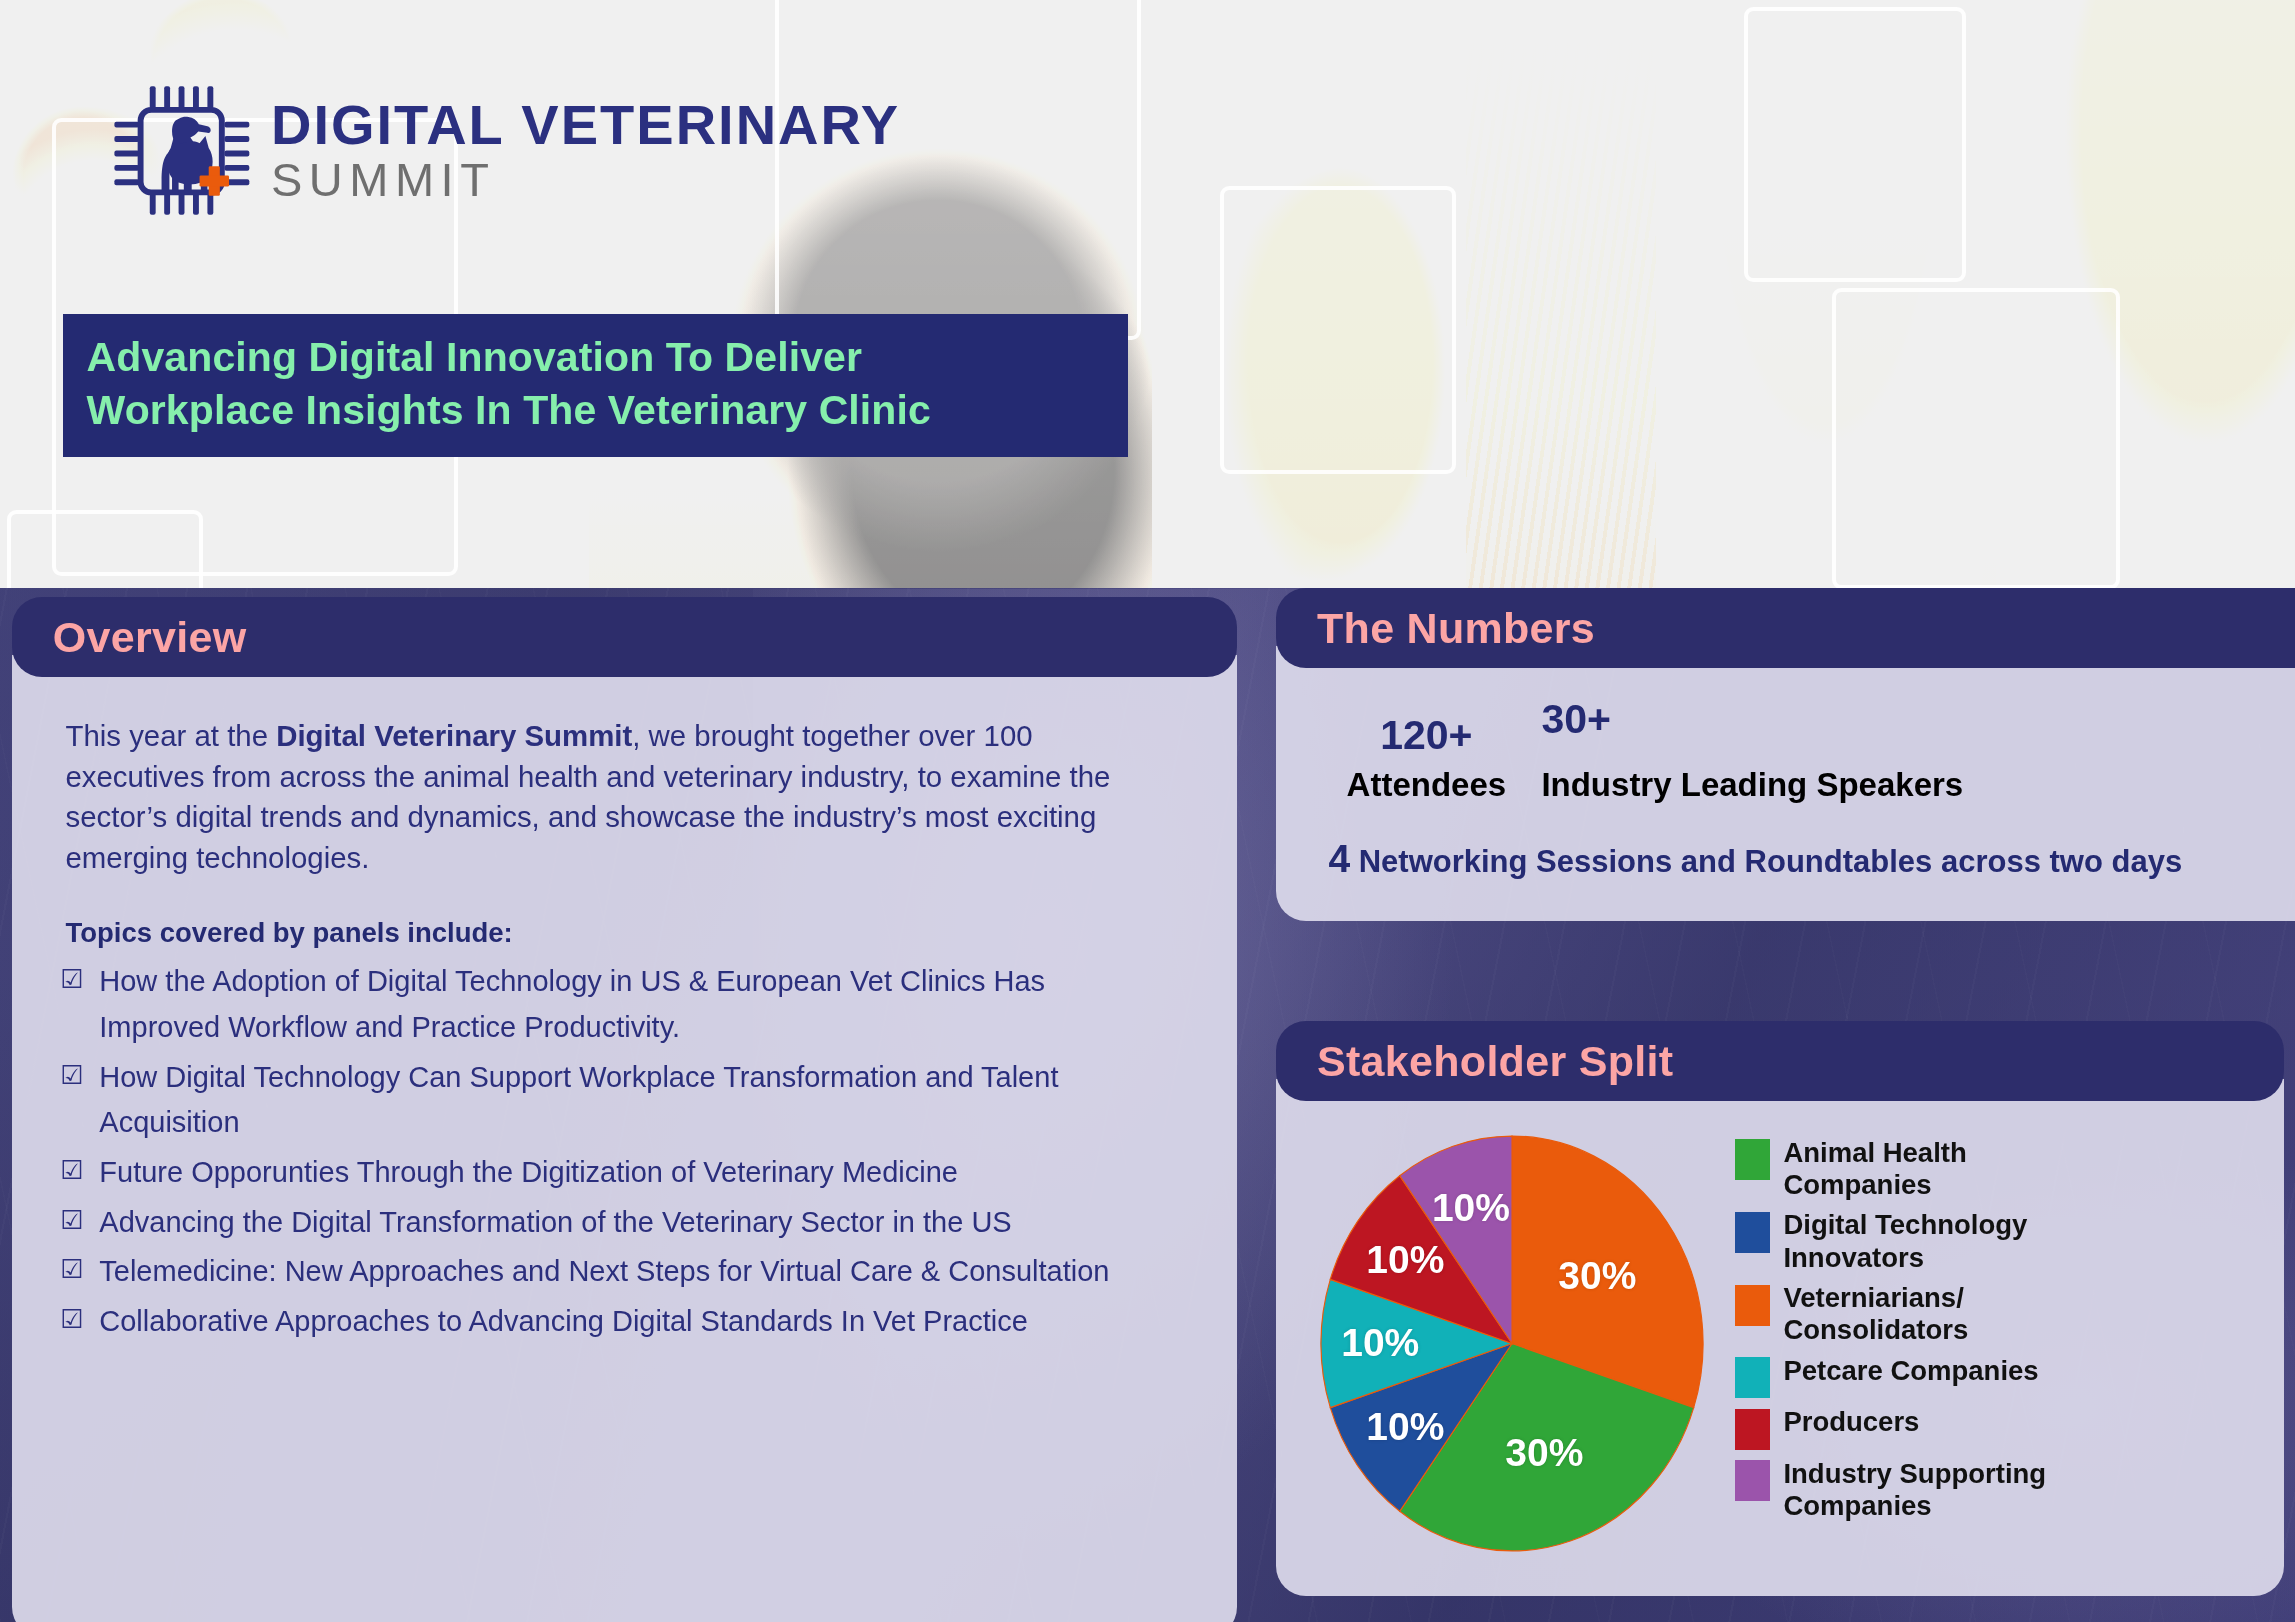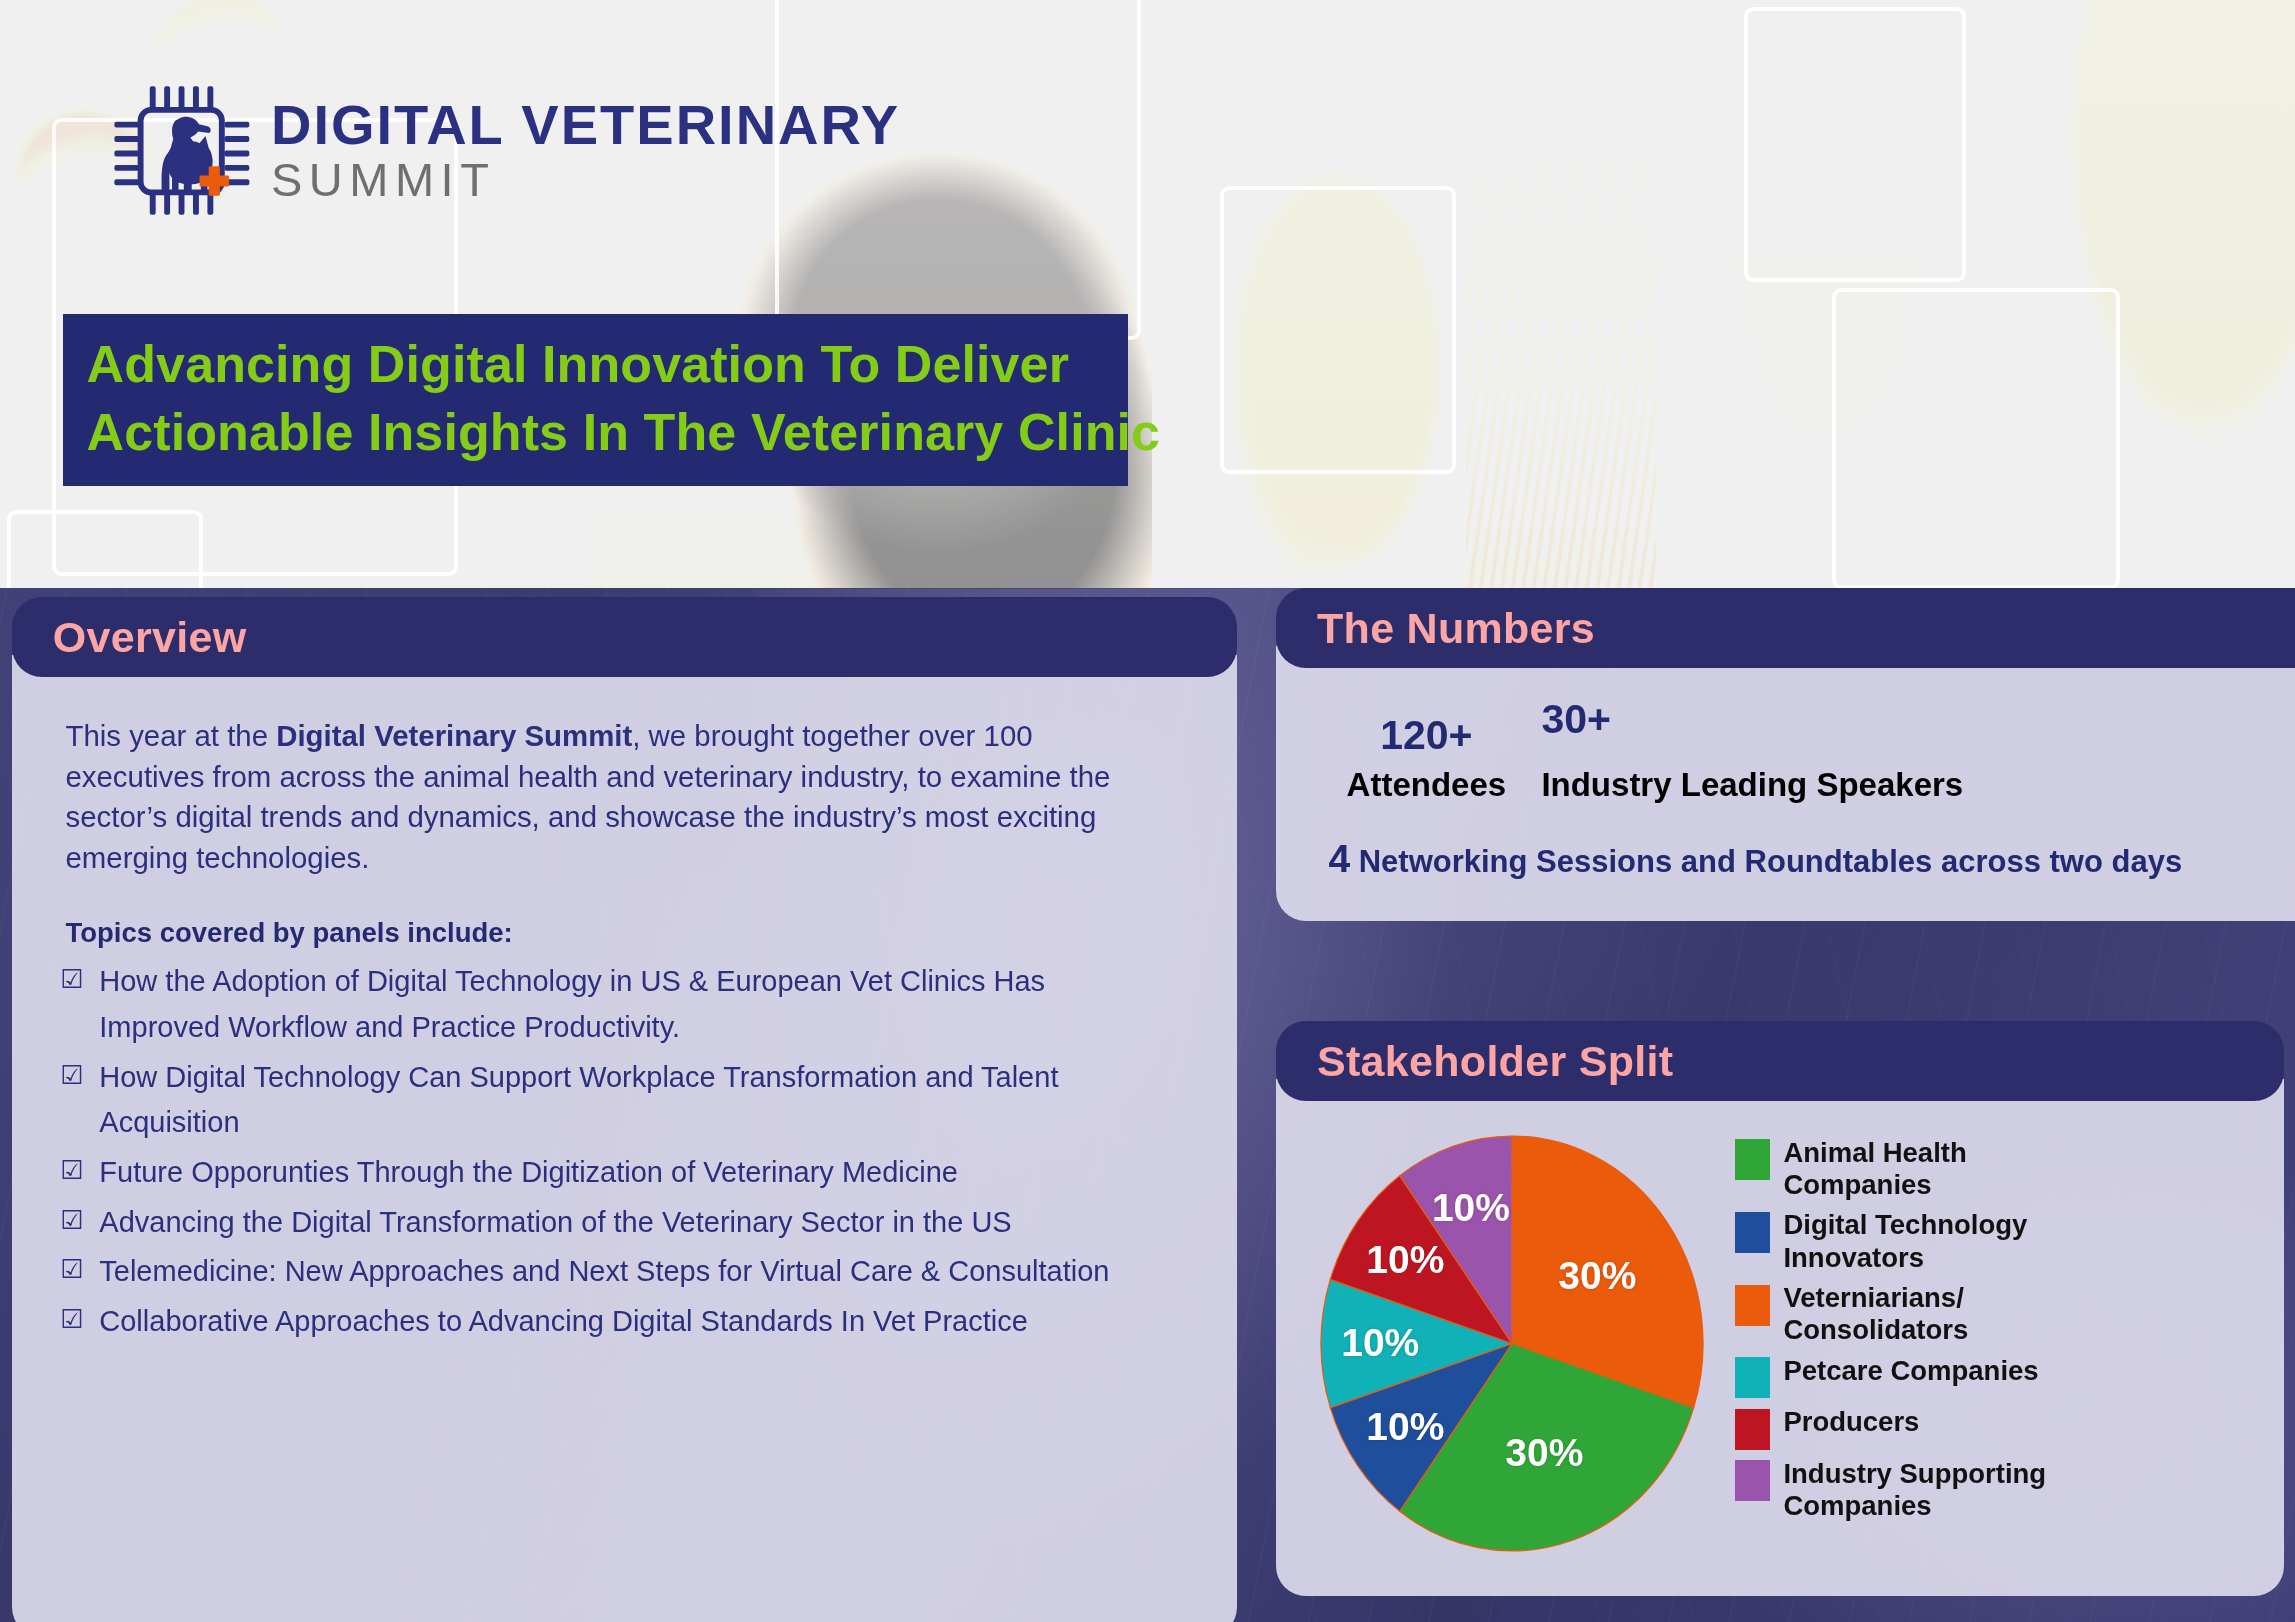--- a/index.html
+++ b/index.html
@@ -145,22 +145,22 @@
   
   #tagline {
     position: absolute;
     left: 63px; top: 314px;
     width: 1065px;
     background: #242a72;
     padding: 17px 23.6px 19.6px 23.6px;
     z-index: 6;
   }
   #tagline div {
-    color: #84cc16;
-    font-size: 52px;
+    color: #86efac;
+    font-size: 41px;
     font-weight: 600;
     line-height: 1.30;
     letter-spacing: 0.1px;
     white-space: nowrap;
   }
 
   
   .panel-head {
     background: #2d2d6b;
     border-radius: 30px;
@@ -386,21 +386,21 @@
       </g>
     </svg>
     <div id="logo-words">
       <div id="logo-title">DIGITAL VETERINARY</div>
       <div id="logo-sub">SUMMIT</div>
     </div>
   </div>
 
   <div id="tagline">
     <div>Advancing Digital Innovation To Deliver</div>
-    <div>Actionable Insights In The Veterinary Clinic</div>
+    <div>Workplace Insights In The Veterinary Clinic</div>
   </div>
 </div>
 
 <section id="overview-panel">
   <div class="panel-head">
     <span>Overview</span>
   </div>
   <div class="panel-body">
     <p id="overview-intro">
       <span>This year at the </span><b>Digital Veterinary Summit</b><span>, we brought together over 100 executives from across the animal health and veterinary industry, to examine the sector’s digital trends and dynamics, and showcase the industry’s most exciting emerging technologies.</span>

